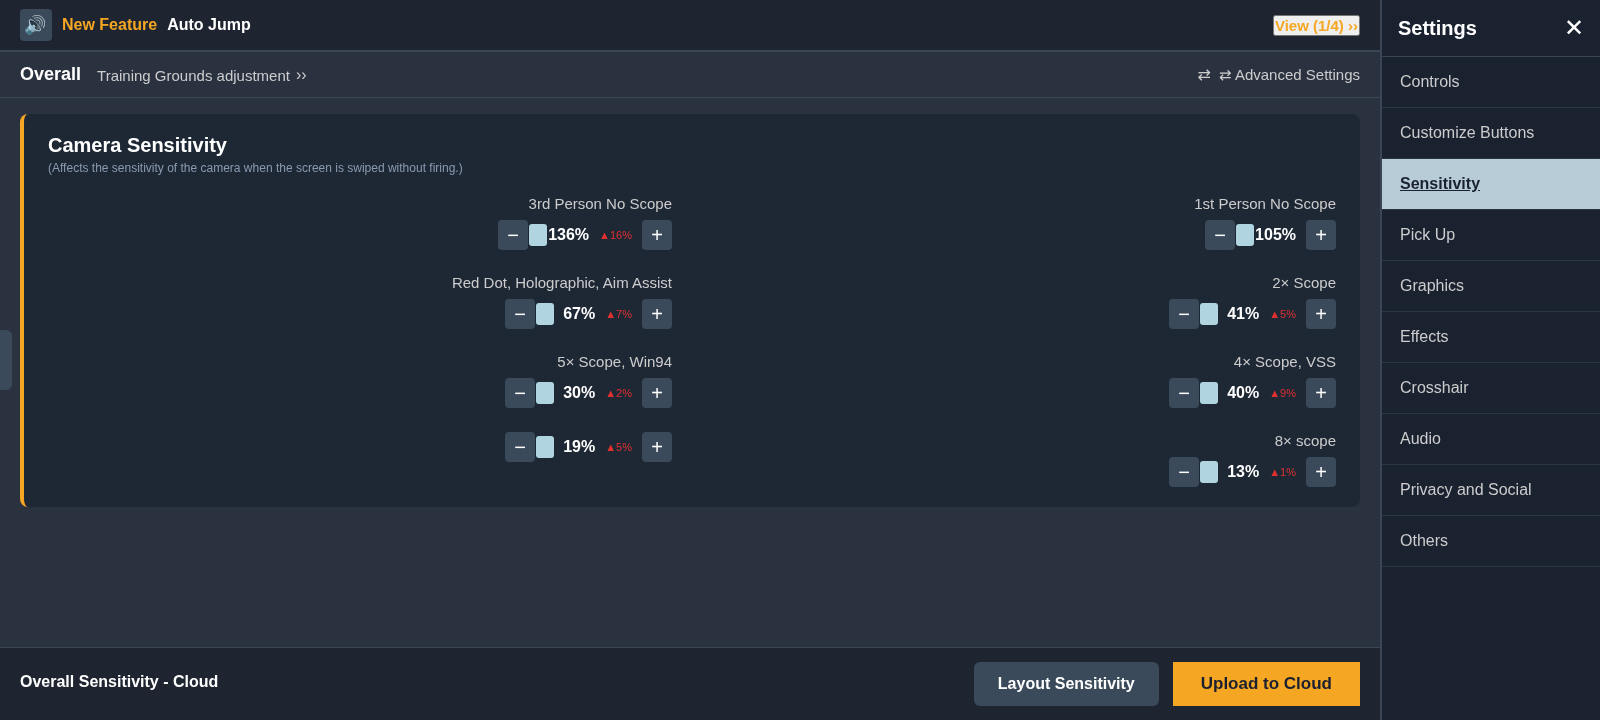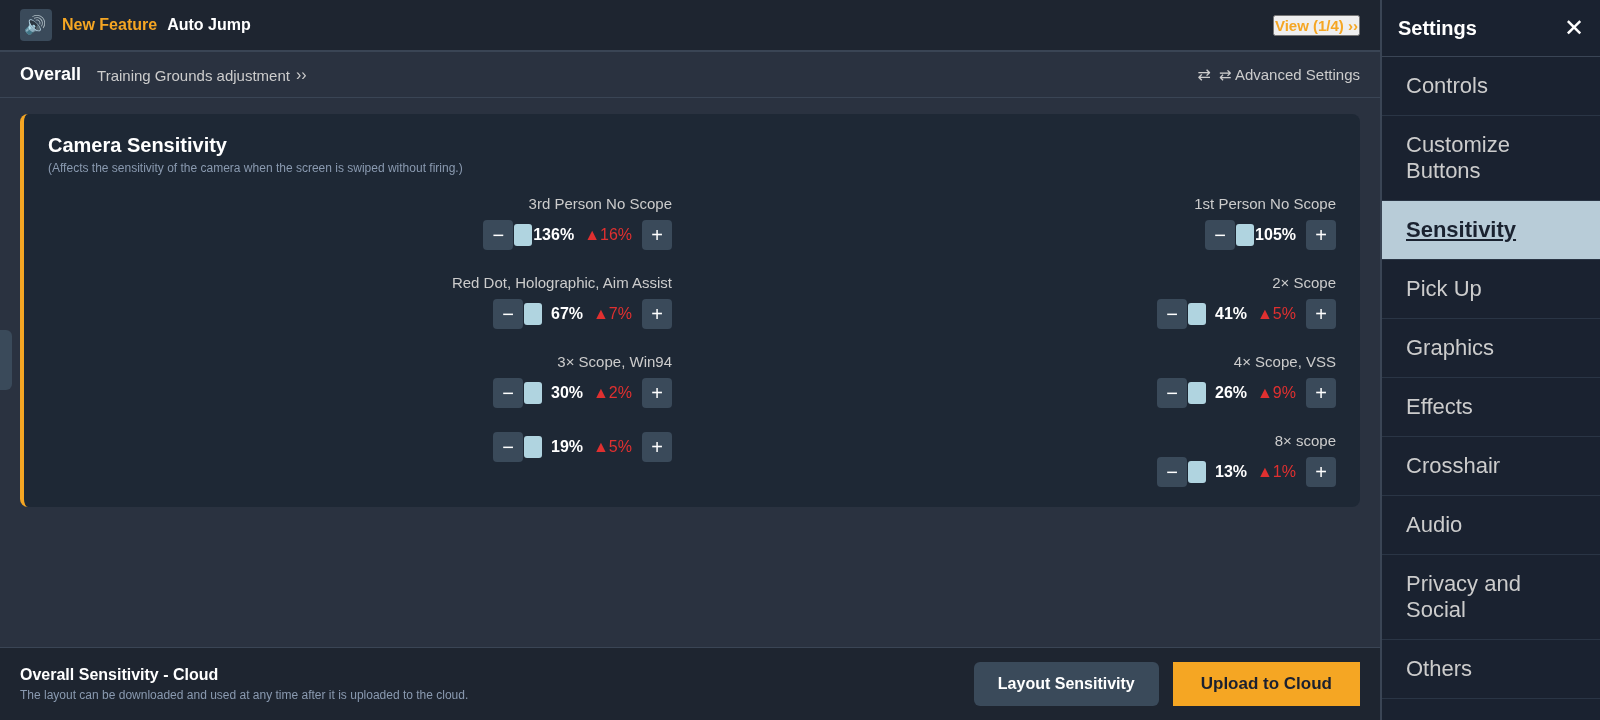--- a/index.html
+++ b/index.html
@@ -197,21 +197,21 @@
     .slider-value {
       color: white;
       font-size: 16px;
       font-weight: bold;
       min-width: 40px;
       text-align: right;
       flex-shrink: 0;
     }
     .change-badge {
       color: #e03030;
-      font-size: 16px;
+      font-size: 11px;
       display: flex;
       align-items: center;
       gap: 2px;
     }
 
     
     .bottom-bar {
       background: #1e2530;
       border-top: 1px solid #3a4555;
       padding: 14px 20px;
@@ -275,23 +275,23 @@
       font-weight: bold;
     }
     .close-btn {
       color: white;
       font-size: 24px;
       cursor: pointer;
       background: none;
       border: none;
     }
     .sidebar-item {
-      padding: 16px 24px;
+      padding: 16px 18px;
       color: #ccc;
-      font-size: 22px;
+      font-size: 16px;
       cursor: pointer;
       border-bottom: 1px solid #2a3545;
     }
     .sidebar-item.active {
       background: #b8ccd8;
       color: #1a2230;
       font-weight: bold;
       text-decoration: underline;
     }
     
@@ -397,21 +397,21 @@
                   <div class="slider-fill" style="width: 16%;"></div>
                   <div class="slider-thumb" style="left: calc(16% - 9px);"></div>
                 </div>
               </div>
               <span class="slider-value">41%</span>
               <span class="change-badge">▲5%</span>
               <button class="slider-btn">+</button>
             </div>
           </div>
           <div class="sensitivity-item">
-            <div class="sensitivity-label">3× Scope, Win94</div>
+            <div class="sensitivity-label">5× Scope, Win94</div>
             <div class="slider-row">
               <button class="slider-btn">−</button>
               <div class="slider-track-container">
                 <div class="slider-track">
                   <div class="slider-fill" style="width: 11%;"></div>
                   <div class="slider-thumb" style="left: calc(11% - 9px);"></div>
                 </div>
               </div>
               <span class="slider-value">30%</span>
               <span class="change-badge">▲2%</span>
@@ -421,21 +421,21 @@
           <div class="sensitivity-item">
             <div class="sensitivity-label">4× Scope, VSS</div>
             <div class="slider-row">
               <button class="slider-btn">−</button>
               <div class="slider-track-container">
                 <div class="slider-track">
                   <div class="slider-fill" style="width: 9%;"></div>
                   <div class="slider-thumb" style="left: calc(9% - 9px);"></div>
                 </div>
               </div>
-              <span class="slider-value">26%</span>
+              <span class="slider-value">40%</span>
               <span class="change-badge">▲9%</span>
               <button class="slider-btn">+</button>
             </div>
           </div>
           <div class="sensitivity-item">
             <div class="slider-row">
               <button class="slider-btn">−</button>
               <div class="slider-track-container">
                 <div class="slider-track">
                   <div class="slider-fill" style="width: 7%;"></div>
@@ -462,21 +462,20 @@
               <button class="slider-btn">+</button>
             </div>
           </div>
         </div>
     </div>
   </div>
 
   <div class="bottom-bar">
     <div class="cloud-info">
       <h3>Overall Sensitivity - Cloud</h3>
-      <p>The layout can be downloaded and used at any time after it is uploaded to the cloud.</p>
     </div>
     <div class="bottom-buttons">
       <button class="btn-layout">Layout Sensitivity</button>
       <button class="btn-upload">Upload to Cloud</button>
     </div>
   </div>
 </div>
 
 <div class="sidebar">
   <div class="sidebar-header">

